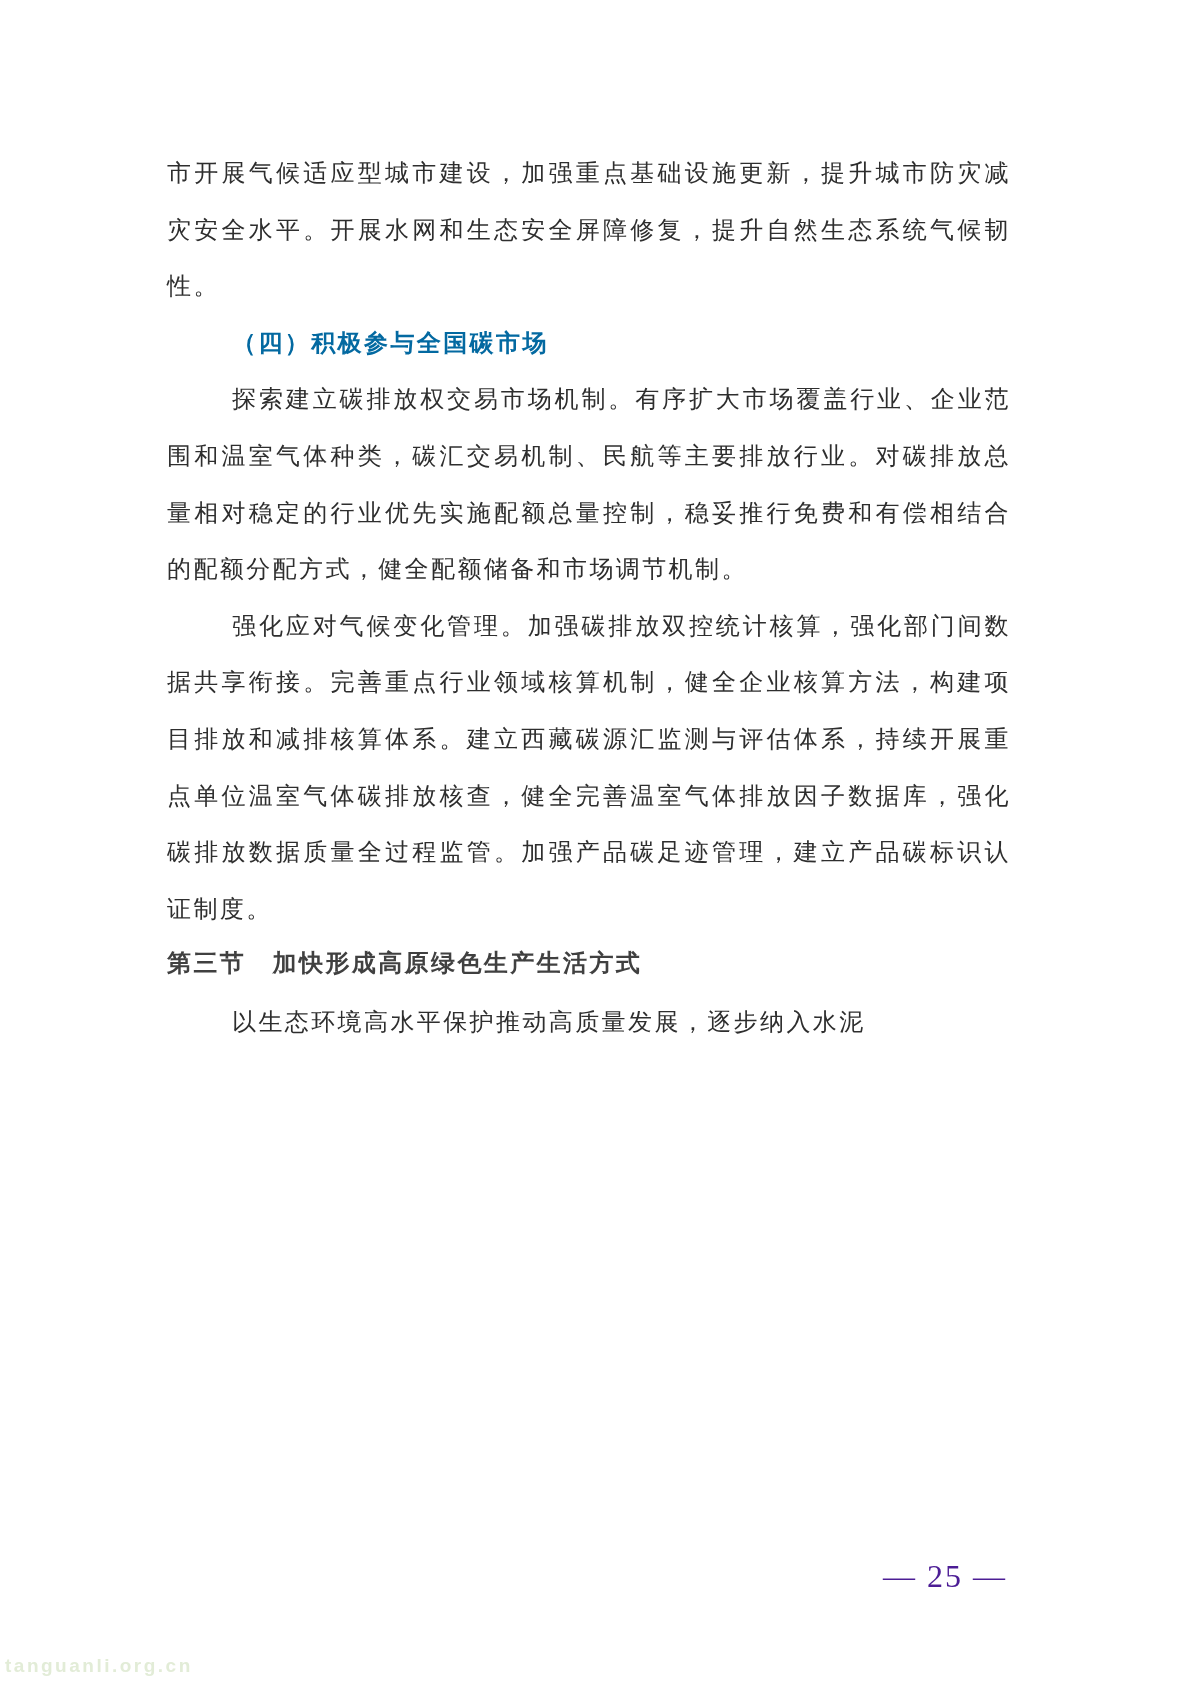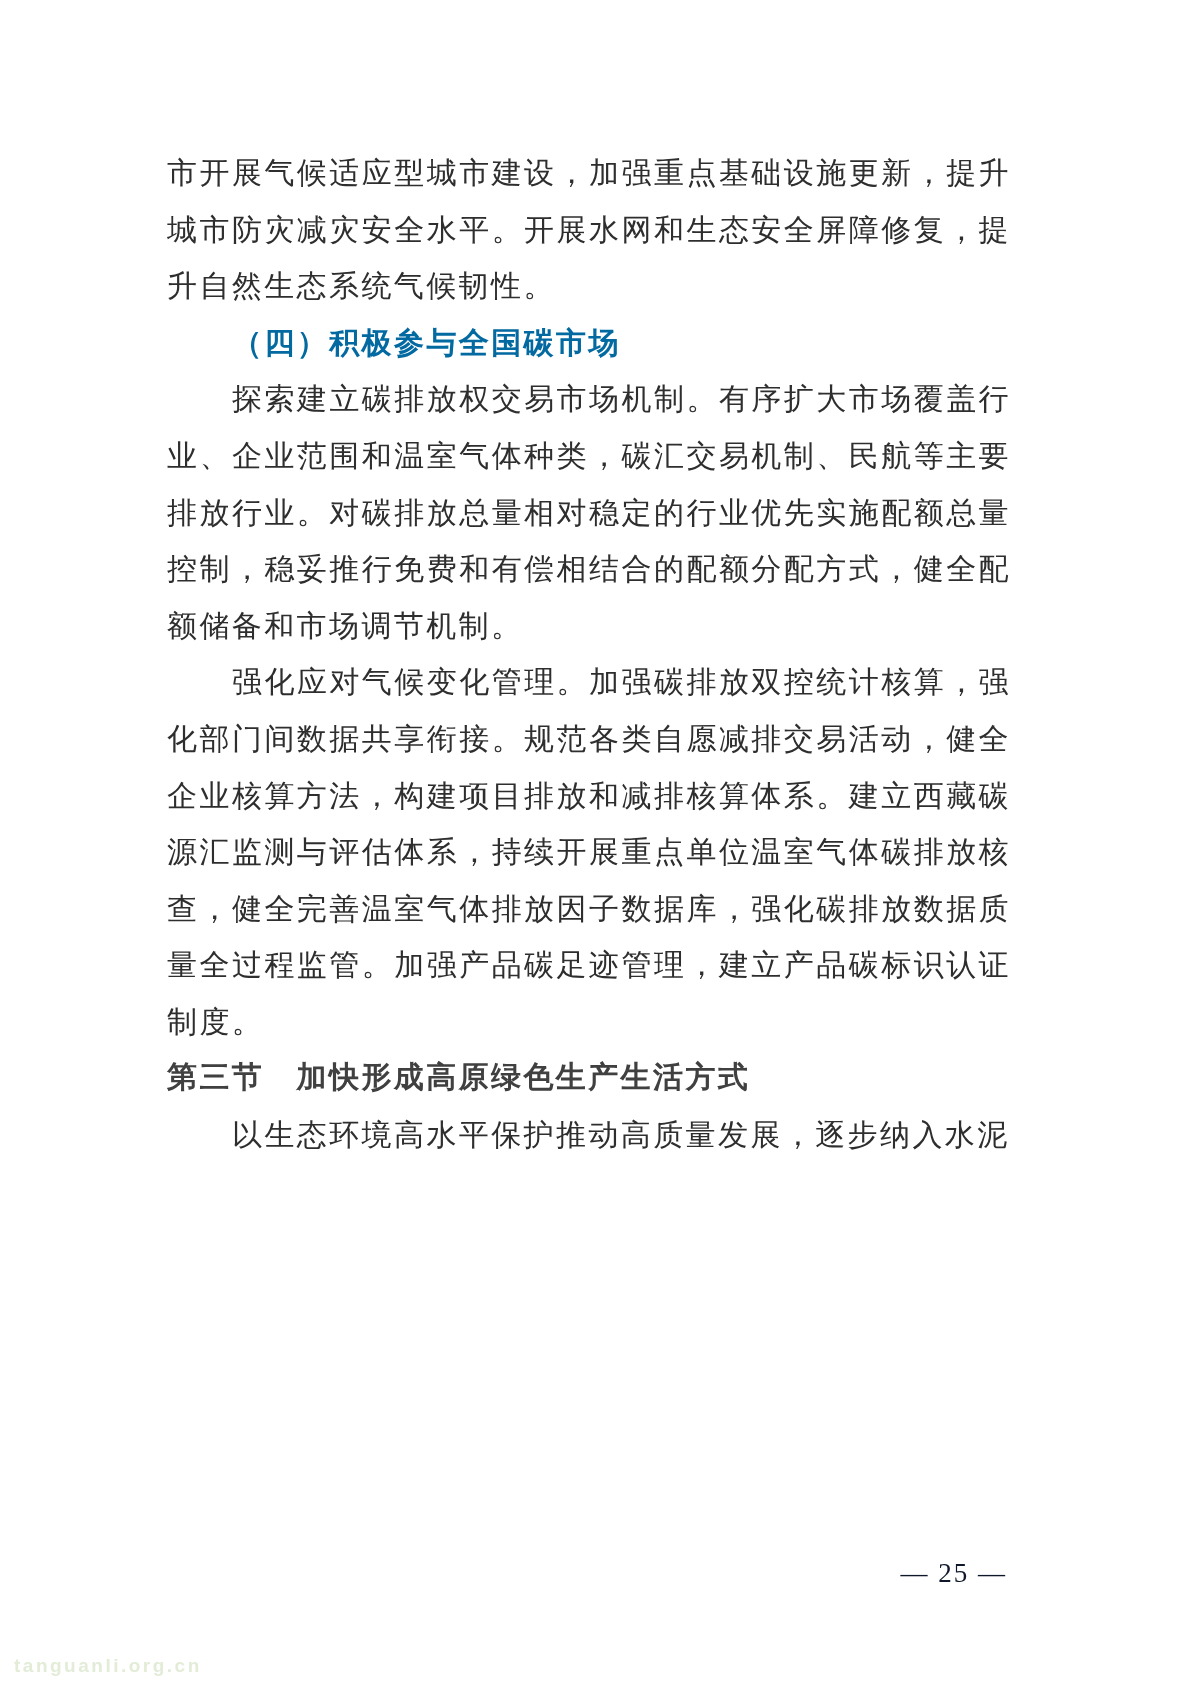--- a/index.html
+++ b/index.html
@@ -13,21 +13,21 @@
     height: 1683px;
     background: #ffffff;
     overflow: hidden;
     font-family: "Liberation Serif", serif;
   }
   .textblock {
     position: absolute;
     left: 167px;
     top: 145px;
     width: 844px;
-    font-size: 30px;
+    font-size: 24px;
     line-height: 56.6px;
     letter-spacing: 2.4px;
     text-align: justify;
     color: #2e2e2e;
     font-family: "Liberation Serif", serif;
   }
   .textblock p {
     margin: 0;
     padding: 0;
   }
@@ -43,47 +43,47 @@
     font-weight: bold;
     color: #404040;
     text-align: left;
     text-indent: 0;
     font-family: Liberation Mono, monospace;
   }
   .page-number {
     position: absolute;
     top: 1558px;
     right: 182px;
-    font-size: 27px;
+    font-size: 32px;
     letter-spacing: 2px;
-    color: #0f172a;
+    color: #4c1d95;
     font-family: "Liberation Serif", serif;
     text-align: center;
   }
   .watermark {
     position: absolute;
-    left: 14px;
+    left: 5px;
     top: 1655px;
     font-size: 19px;
     font-weight: bold;
     letter-spacing: 2.5px;
     font-family: "Liberation Sans", sans-serif;
     color: #e2ecd7;
   }
 </style>
 </head>
 <body>
 
 <div class="page">
 
   <div class="textblock">
     <p>市开展气候适应型城市建设，加强重点基础设施更新，提升城市防灾减灾安全水平。开展水网和生态安全屏障修复，提升自然生态系统气候韧性。</p>
     <p class="subsection-heading">（四）积极参与全国碳市场</p>
     <p class="para-indent">探索建立碳排放权交易市场机制。有序扩大市场覆盖行业、企业范围和温室气体种类，碳汇交易机制、民航等主要排放行业。对碳排放总量相对稳定的行业优先实施配额总量控制，稳妥推行免费和有偿相结合的配额分配方式，健全配额储备和市场调节机制。</p>
-    <p class="para-indent">强化应对气候变化管理。加强碳排放双控统计核算，强化部门间数据共享衔接。规范各类自愿减排交易活动，健全企业核算方法，构建项目排放和减排核算体系。建立西藏碳源汇监测与评估体系，持续开展重点单位温室气体碳排放核查，健全完善温室气体排放因子数据库，强化碳排放数据质量全过程监管。加强产品碳足迹管理，建立产品碳标识认证制度。</p>
+    <p class="para-indent">强化应对气候变化管理。加强碳排放双控统计核算，强化部门间数据共享衔接。完善重点行业领域核算机制，健全企业核算方法，构建项目排放和减排核算体系。建立西藏碳源汇监测与评估体系，持续开展重点单位温室气体碳排放核查，健全完善温室气体排放因子数据库，强化碳排放数据质量全过程监管。加强产品碳足迹管理，建立产品碳标识认证制度。</p>
     <p class="section-heading">第三节　加快形成高原绿色生产生活方式</p>
     <p class="para-indent">以生态环境高水平保护推动高质量发展，逐步纳入水泥</p>
   </div>
 
   <div class="page-number">— 25 —</div>
 
   <div class="watermark">tanguanli.org.cn</div>
 
 </div>
 

